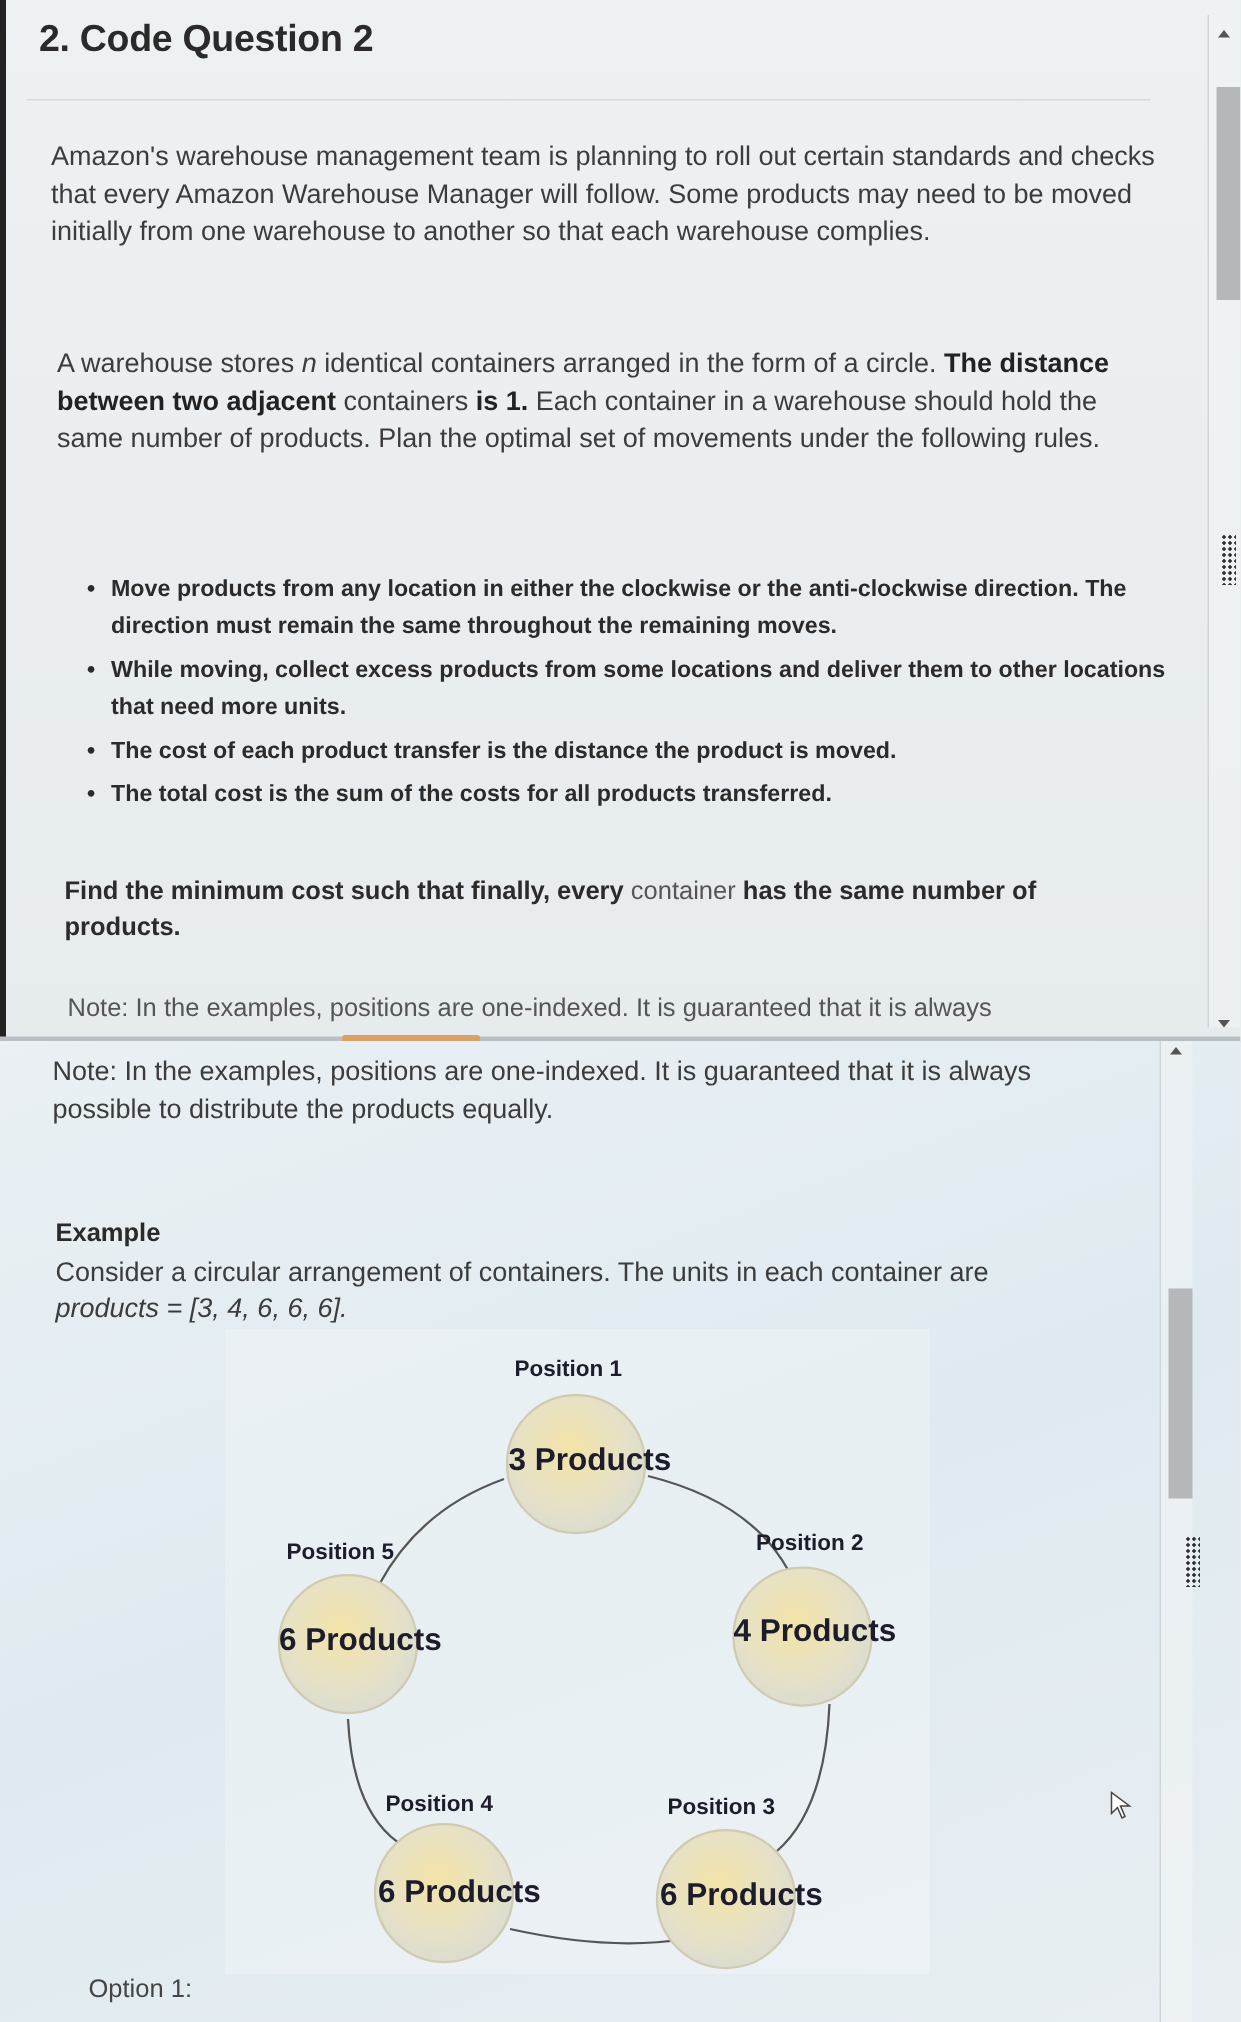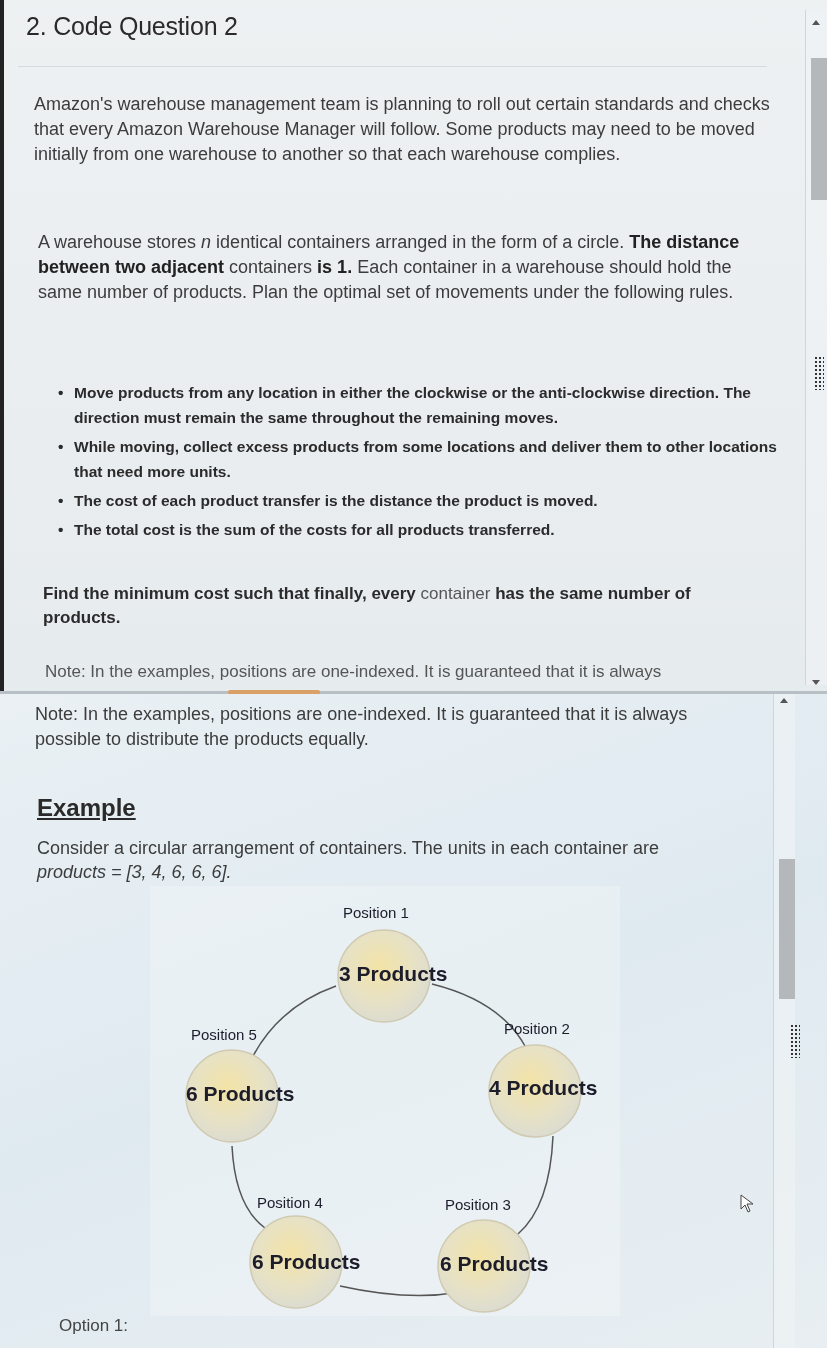--- a/index.html
+++ b/index.html
@@ -6,44 +6,44 @@
   html, body { width: 827px; height: 1348px; overflow: hidden; background: #e9eef1; }
   body { font-family: "Liberation Sans", sans-serif; color: #333; position: relative; }
 
   .pane { position: absolute; left: 0; width: 827px; overflow: hidden; }
   .pane-top { top: 0; height: 692px; background: linear-gradient(180deg, #eef1f2 0%, #e6ebee 100%); }
   .pane-bottom { top: 694px; height: 654px; background: linear-gradient(160deg, #eaf0f4 0%, #dfeaf0 50%, #e8eef2 100%); }
   .seam { position: absolute; left: 0; top: 691px; width: 827px; height: 4px; background: #b9c0c5; }
   .seam-bar { position: absolute; top: 690px; left: 228px; width: 92px; height: 5px; background: #d9a067; border-radius: 2px; }
   .left-edge-top { position: absolute; left: 0; top: 0; width: 4px; height: 692px; background: #222; }
 
-  .title { position: absolute; left: 26px; top: 12px; font-size: 25px; font-weight: normal; color: #2a2a2a; letter-spacing: -0.2px; }
+  .title { position: absolute; left: 26px; top: 12px; font-size: 25px; font-weight: bold; color: #2a2a2a; letter-spacing: -0.2px; }
   .hr-top { position: absolute; left: 18px; right: 60px; top: 66px; height: 1px; background: #d6dadd; }
 
   .p { font-size: 18px; line-height: 25px; color: #3c3c3c; }
   .p b { color: #222; }
   .p i { font-style: italic; }
 
   .para1 { position: absolute; left: 34px; top: 92px; width: 740px; }
   .para2 { position: absolute; left: 38px; top: 230px; width: 730px; }
   .rules { position: absolute; left: 58px; top: 380px; width: 720px; list-style: none; }
   .rules li { position: relative; padding-left: 16px; font-size: 15.5px; line-height: 25px; font-weight: bold; color: #2b2b2b; margin-bottom: 4px; }
   .rules li::before { content: "•"; position: absolute; left: 0; top: 0; color: #2b2b2b; }
   .find { position: absolute; left: 43px; top: 582px; width: 680px; font-size: 17px; line-height: 24px; font-weight: bold; color: #2b2b2b; }
   .find .light { font-weight: normal; color: #555; }
   .note-top { position: absolute; left: 45px; top: 660px; width: 720px; font-size: 17px; line-height: 24px; color: #555; white-space: nowrap; }
 
   .note-bottom { position: absolute; left: 35px; top: 8px; width: 720px; font-size: 18px; line-height: 25px; color: #3c3c3c; }
-  .example-h { position: absolute; left: 37px; top: 100px; font-size: 24px; font-weight: bold; color: #2a2a2a; text-decoration: underline; }
+  .example-h { position: absolute; left: 37px; top: 118px; font-size: 17px; font-weight: bold; color: #2a2a2a; }
   .example-p { position: absolute; left: 37px; top: 142px; width: 700px; font-size: 18px; line-height: 24px; color: #3c3c3c; }
   .example-p i { font-style: italic; }
 
   .diagram { position: absolute; left: 150px; top: 192px; width: 470px; height: 430px; background: rgba(245,248,250,0.35); }
   .diagram svg { position: absolute; left: 0; top: 0; }
-  .node-label { position: absolute; font-size: 15px; font-weight: normal; color: #1c1c2a; white-space: nowrap; }
+  .node-label { position: absolute; font-size: 15px; font-weight: bold; color: #1c1c2a; white-space: nowrap; }
   .node-count { position: absolute; font-size: 21px; font-weight: bold; color: #1c1c2a; white-space: nowrap; }
 
   .option { position: absolute; left: 43px; top: 622px; font-size: 17px; color: #444; margin-left: 16px; }
 
   .scrollbar { position: absolute; width: 22px; border-left: 1px solid #cfd5d9; background: rgba(240,243,245,0.6); }
   .sb-top { right: 0; top: 10px; height: 675px; }
   .sb-bottom { right: 32px; top: 0; height: 654px; }
   .sb-arrow { position: absolute; left: 6px; width: 0; height: 0; border-left: 4px solid transparent; border-right: 4px solid transparent; }
   .sb-arrow.up { border-bottom: 5px solid #555; }
   .sb-arrow.down { border-top: 5px solid #555; }

